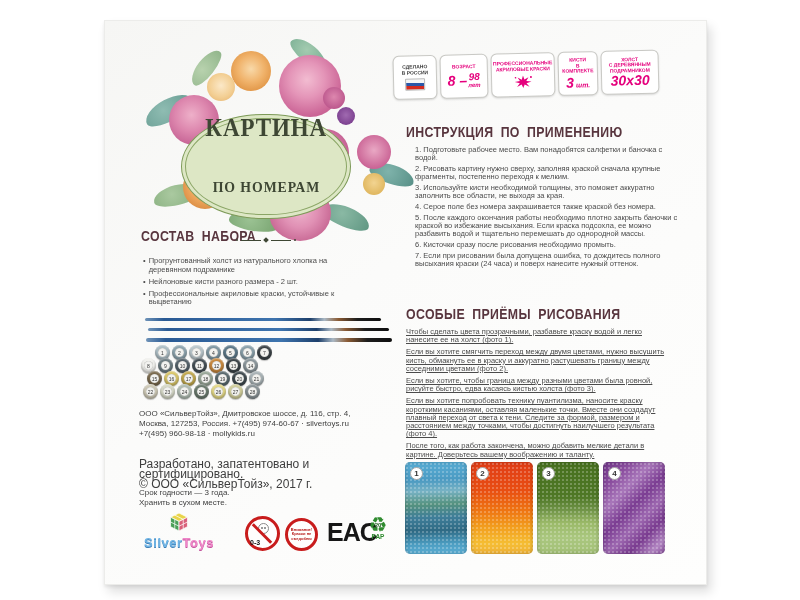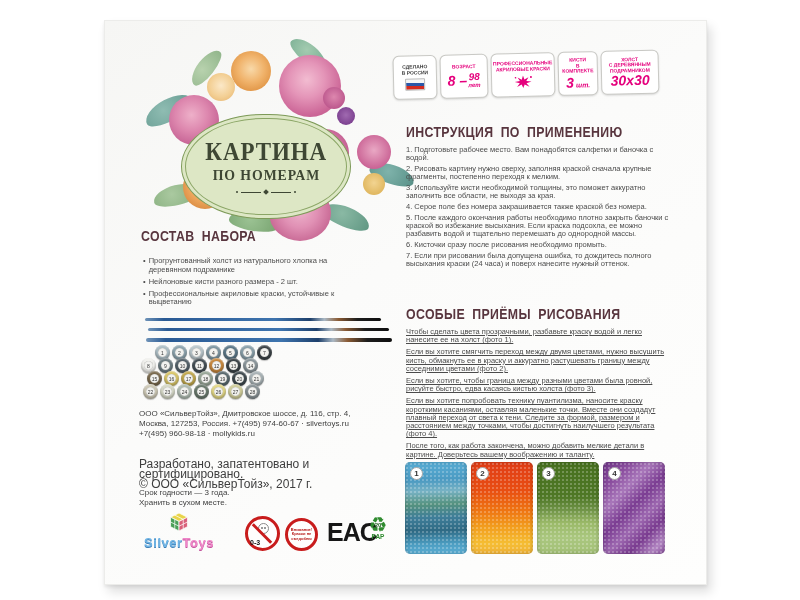--- a/index.html
+++ b/index.html
@@ -29,21 +29,21 @@
   .shtwrap{display:flex;align-items:baseline;gap:2px;margin-top:1px;}
   .shtwrap .unit{font-size:7px;font-weight:bold;font-style:italic;color:#e5007d;}
   .splash{margin-top:1px;}
 
   
   .wreath{position:absolute;left:40px;top:18px;width:250px;height:212px;}
   .fl{position:absolute;border-radius:50%;}
   .leaf{position:absolute;border-radius:50% 50% 50% 50%/60% 60% 40% 40%;}
   .label{position:absolute;left:36px;top:75px;width:170px;height:105px;z-index:5;
     background:#dde7c5;border:1.5px solid #7d9a58;border-radius:50%/52%;
-    display:flex;flex-direction:column;align-items:center;justify-content:center;}
+    display:flex;flex-direction:column;align-items:center;justify-content:flex-start;gap:36px;}
   .label::before{content:"";position:absolute;inset:3px;border:1px solid #8aa565;border-radius:50%/52%;}
   .label .t1{font-family:"Liberation Serif",serif;font-weight:bold;font-size:25px;
     color:#3e4734;letter-spacing:1px;transform:scaleX(.92);line-height:1;}
   .label .t2{font-family:"Liberation Serif",serif;font-weight:bold;font-size:15px;
     color:#3e4734;letter-spacing:1px;transform:scaleX(.92);margin-top:4px;line-height:1;}
   .divider{display:flex;align-items:center;gap:3px;margin-top:7px;}
   .divider .line{width:20px;height:1px;background:#3e4734;}
   .divider .dot{width:2px;height:2px;border-radius:50%;background:#3e4734;}
   .divider .dmd{width:4px;height:4px;background:#3e4734;transform:rotate(45deg);}
 
@@ -97,21 +97,21 @@
   .circ2{left:150px;top:5px;width:33px;height:33px;display:flex;align-items:center;justify-content:center;text-align:center;}
   .wtxt{font-size:4px;line-height:4.6px;color:#b51616;font-weight:bold;}
   .eac{position:absolute;left:192px;top:6px;font-size:25px;font-weight:900;color:#161616;
     letter-spacing:-1px;transform:scaleY(1.06);transform-origin:top left;line-height:25px;}
   .recy{position:absolute;left:228px;top:1px;width:30px;text-align:center;color:#2f8b2f;}
   .recy .sym{font-size:21px;line-height:22px;display:block;}
   .recy .n20{position:absolute;left:0;right:0;top:8px;font-size:6px;font-weight:bold;color:#1e5e1e;}
   .recy .pap{display:block;font-size:6.5px;font-weight:bold;margin-top:-3px;color:#2f8b2f;}
 
   
-  .ilist{position:absolute;left:301px;top:125px;width:264px;font-size:7.5px;line-height:8.2px;color:#4b4b4b;}
+  .ilist{position:absolute;left:310px;top:125px;width:264px;font-size:7.5px;line-height:8.2px;color:#4b4b4b;}
   .ilist .it{margin-bottom:2.6px;}
   .plist{position:absolute;left:301px;top:307px;width:264px;font-size:7.5px;line-height:8.2px;color:#4b4b4b;}
   .plist .p{margin-bottom:4px;text-decoration:underline;}
   .photos{position:absolute;left:300px;top:441px;display:flex;gap:4px;}
   .ph{width:62px;height:92px;border-radius:5px;position:relative;box-shadow:inset 0 0 4px rgba(0,0,0,.25);}
   .ph::after{content:"";position:absolute;inset:0;border-radius:5px;
     background-image:radial-gradient(rgba(255,255,255,.30) .6px,transparent 1.1px);background-size:4px 4px;}
   .pnum{position:absolute;left:5px;top:5px;width:13px;height:13px;border-radius:50%;background:#fff;
     border:1px solid #a8a8a8;font-size:8px;font-weight:bold;color:#333;z-index:2;
     display:flex;align-items:center;justify-content:center;}

